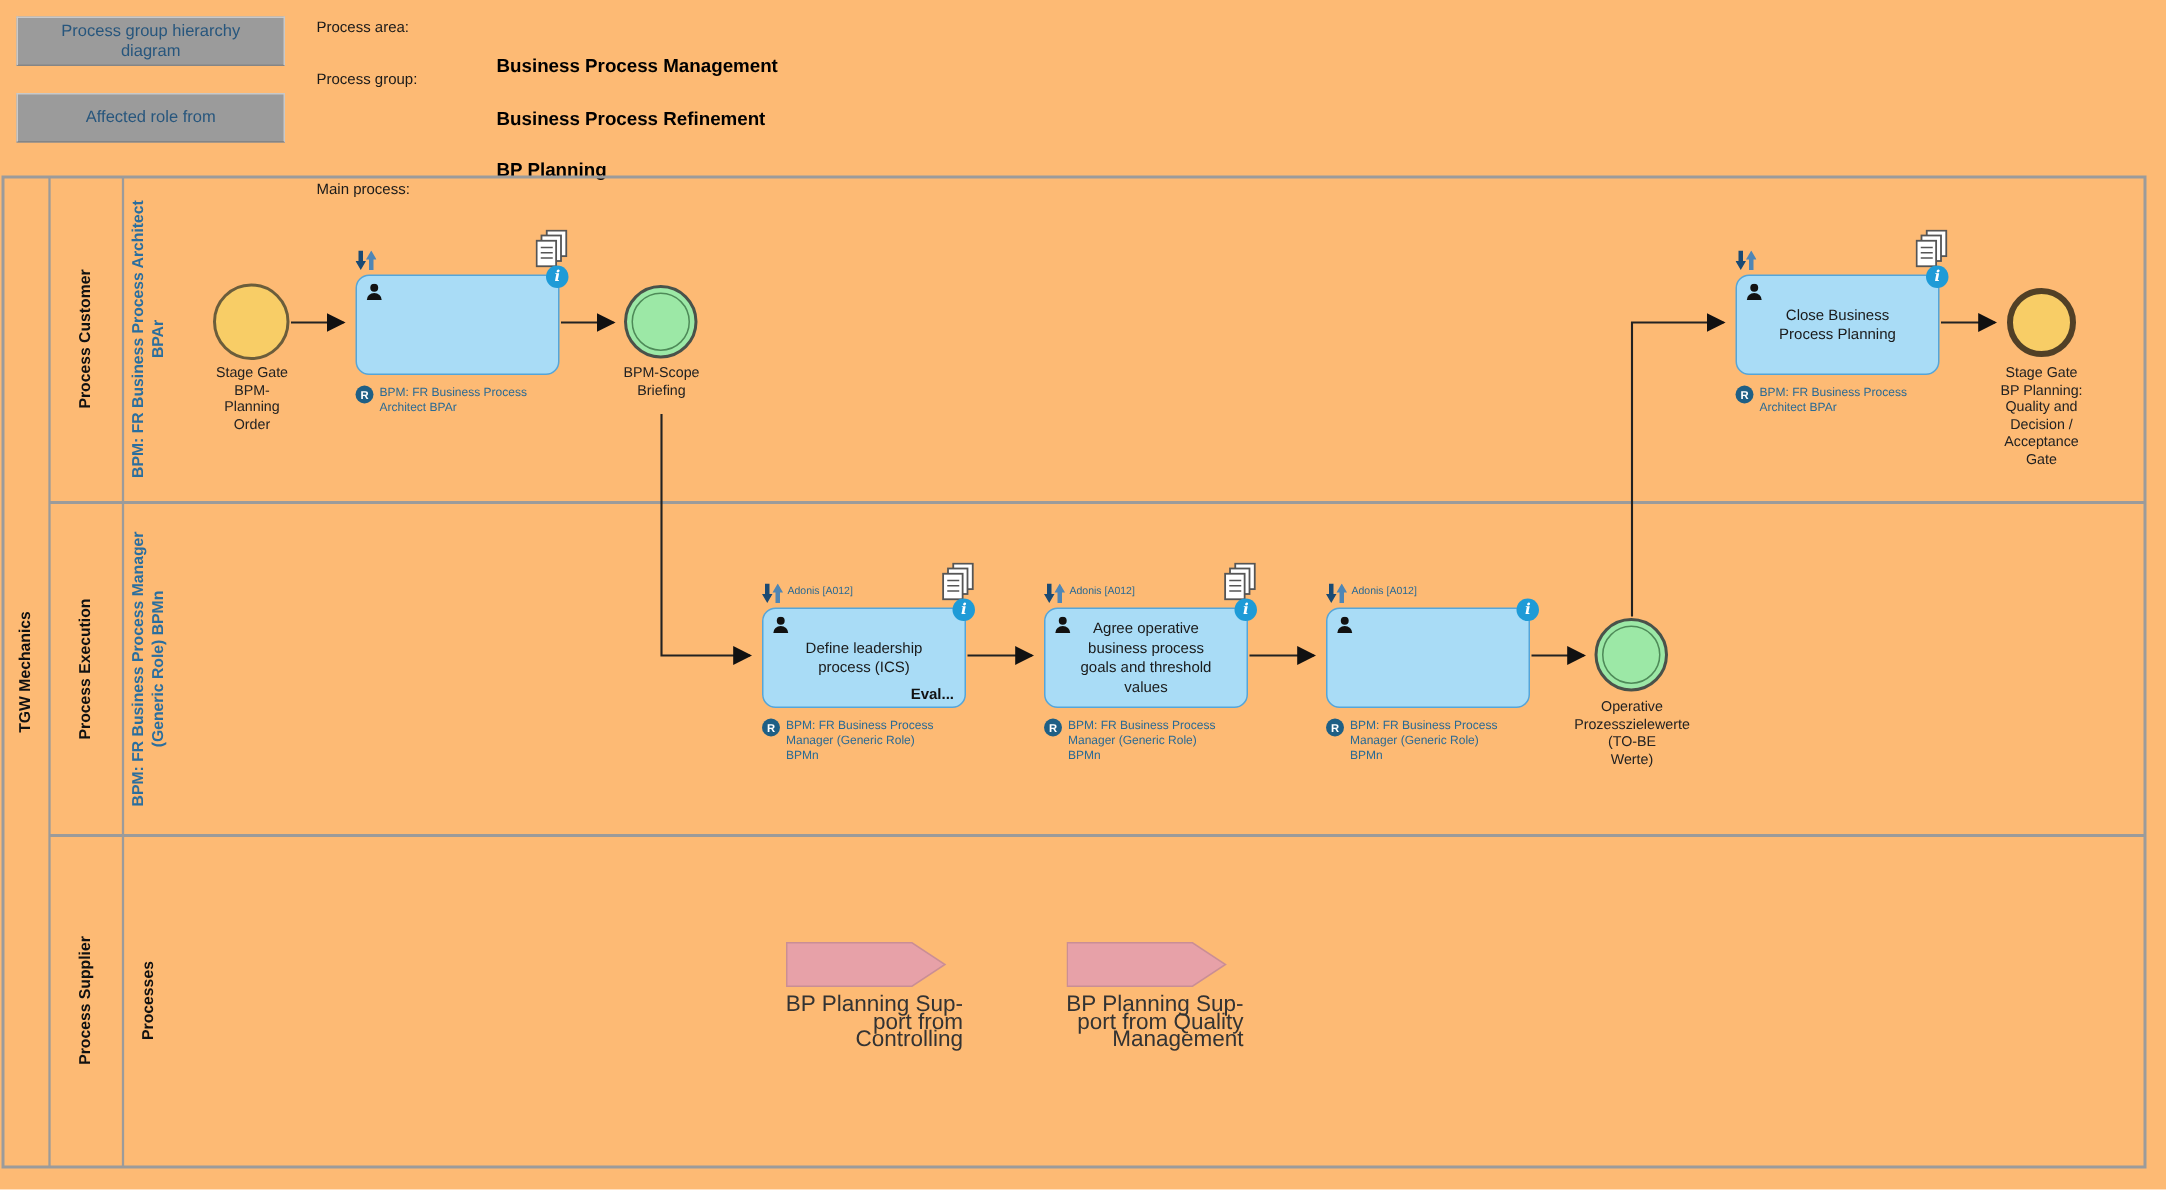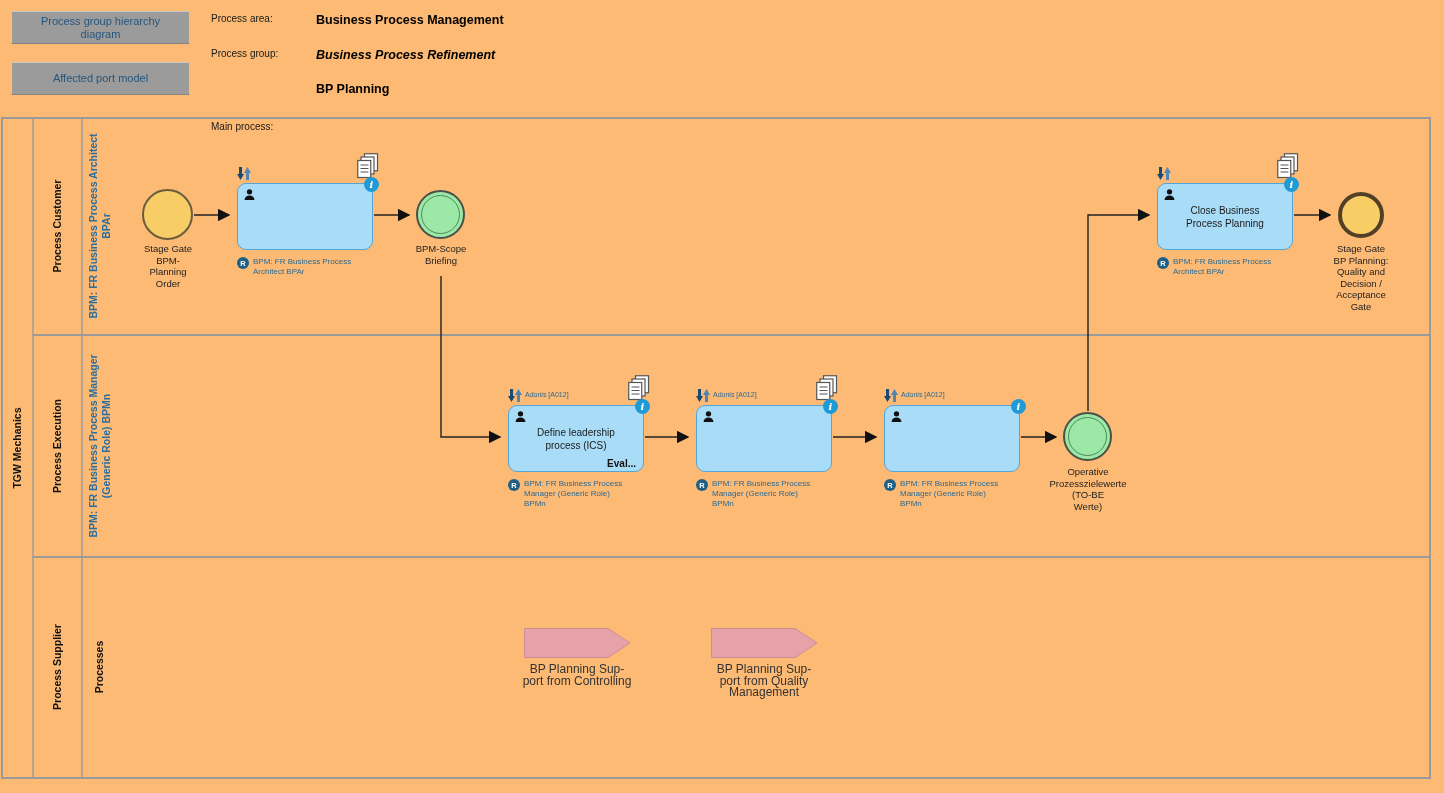--- a/index.html
+++ b/index.html
@@ -5,21 +5,21 @@
   html,body{margin:0;padding:0;background:#fff;}
   .stage{position:relative;width:1444px;height:793px;background:#fdba74;overflow:hidden;
          font-family:"Liberation Sans",sans-serif;}
 
   
   .btn{position:absolute;left:11px;width:179px;height:33px;background:#9b9b9b;
        border:1px solid #c9c9c9;border-bottom-color:#858585;box-sizing:border-box;
        color:#27567d;font-size:11px;line-height:13px;display:flex;align-items:center;
        justify-content:center;text-align:center;white-space:pre-line;cursor:pointer;}
   .field-label{position:absolute;left:211px;font-size:10px;color:#1a1a1a;}
-  .field-value{position:absolute;left:316px;font-size:12.5px;font-weight:bold;color:#000;}
+  .field-value{position:absolute;left:331px;font-size:12.5px;font-weight:bold;color:#000;margin-top:24px;}
 
   
   .vlabel{position:absolute;transform:translate(-50%,-50%) rotate(-90deg);
           white-space:pre-line;text-align:center;font-weight:bold;font-size:10.5px;
           line-height:12.5px;color:#111;}
   .vlabel.blue{color:#2a6e9e;}
 
   
   .task{position:absolute;width:136px;height:67px;background:#a9dcf6;
         border:1.5px solid #55a5d9;border-radius:9px;box-sizing:border-box;}
@@ -47,38 +47,38 @@
   .event.start{width:51px;height:51px;background:#f8cd66;border:2px solid #6b5d3b;}
   .event.end{width:46px;height:46px;background:#f8cd66;border:4px solid #514026;}
   .event.green{width:49px;height:49px;background:#9ce8a6;border:2px solid #49524a;
         display:flex;align-items:center;justify-content:center;}
   .event.green::after{content:"";width:37px;height:37px;border:1.5px solid #4e8a58;border-radius:50%;}
   .event-label{position:absolute;transform:translateX(-50%);text-align:center;
         white-space:pre-line;font-size:9.5px;line-height:11.5px;color:#222;width:110px;}
 
   
   .support{position:absolute;}
-  .support-label{position:absolute;transform:translateX(-50%);text-align:center;
-        white-space:pre-line;font-size:12px;line-height:11.5px;color:#333;width:130px;}
+  .support-label{position:absolute;transform:translateX(-50%);text-align:right;
+        white-space:pre-line;font-size:15px;line-height:11.5px;color:#333;width:130px;}
 
   .overlay{position:absolute;left:0;top:0;}
 </style>
 </head>
 <body>
 
 <div class="stage">
 
   <div class="btn" style="top:11px;">Process group hierarchy
 diagram</div>
-  <div class="btn" style="top:62px;">Affected port model</div>
+  <div class="btn" style="top:62px;">Affected role from</div>
 
   <div class="field-label" style="top:13px;">Process area:</div>
   <div class="field-value" style="top:13px;">Business Process Management</div>
   <div class="field-label" style="top:48px;">Process group:</div>
-  <div class="field-value" style="top:48px;font-style:italic;">Business Process Refinement</div>
+  <div class="field-value" style="top:48px;">Business Process Refinement</div>
   <div class="field-label" style="top:82px;margin-top:39px;">Main process:</div>
   <div class="field-value" style="top:82px;">BP Planning</div>
 
   <svg class="overlay" width="1444" height="793">
     <defs>
       <marker id="arr" markerWidth="9" markerHeight="9" refX="8" refY="4.5" orient="auto">
         <path d="M0,0 L9,4.5 L0,9 z" fill="#111"></path>
       </marker>
     </defs>
 
@@ -224,20 +224,24 @@
     <div class="annotation">Adonis [A012]</div>
     <svg class="docs-icon" width="22" height="27" viewBox="0 0 22 27">
       <rect x="7.5" y="0.75" width="13" height="17" fill="#fff" stroke="#555" stroke-width="1.2"></rect>
       <rect x="4" y="4" width="13" height="17" fill="#fff" stroke="#555" stroke-width="1.2"></rect>
       <rect x="0.75" y="7.5" width="13" height="17" fill="#fff" stroke="#555" stroke-width="1.2"></rect>
       <line x1="3.5" y1="12" x2="11.5" y2="12" stroke="#555"></line>
       <line x1="3.5" y1="15.5" x2="11.5" y2="15.5" stroke="#555"></line>
       <line x1="3.5" y1="19" x2="11.5" y2="19" stroke="#555"></line>
     </svg>
     <div class="info-icon">i</div>
+    <div class="task-label">Agree operative
+business process
+goals and threshold
+values</div>
   </div>
   <div class="role-caption" style="left:696px;top:479px;">
     <div class="role-badge">R</div>
     <div class="role-text">BPM: FR Business Process
 Manager (Generic Role)
 BPMn</div>
   </div>
 
   <div class="task" style="left:884px;top:405px;">
     <svg class="person-icon" width="11" height="11" viewBox="0 0 10 10">

